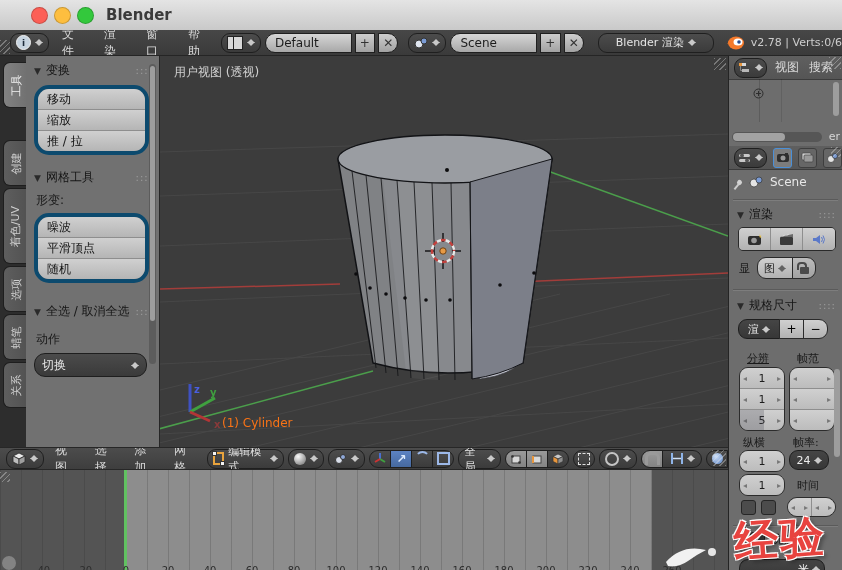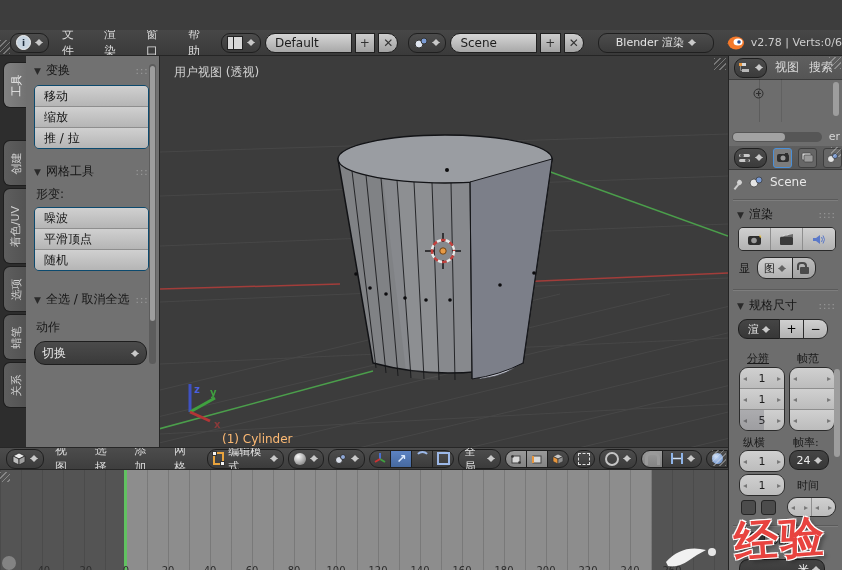--- a/index.html
+++ b/index.html
@@ -37,37 +37,37 @@
     border:1px solid #1e1e1e;border-right:none;border-radius:7px 0 0 7px;
     display:flex;align-items:center;justify-content:center;color:#cfcfcf;font-size:11px;}
   .vtab.active{background:linear-gradient(90deg,#828282,#717171);color:#f2f2f2;}
   .vtab span{transform:rotate(-90deg);white-space:nowrap;display:block;}
   
   .toolshelf{position:absolute;left:26px;top:56px;width:134px;height:391px;background:#717171;
     border-right:1px solid #262626;box-sizing:border-box;}
   .phdr{display:flex;align-items:center;gap:5px;padding:6px 6px 4px 8px;color:#151515;}
   .phdr .tri{font-size:9px;color:#2a2a2a;}
   .phdr .grip{margin-left:auto;color:#9d9d9d;font-size:10px;letter-spacing:1px;}
-  .vgroup{margin:2px 10px 0 8px;border:1px solid #0c4a6e;border-radius:5px;overflow:hidden;}
+  .vgroup{margin:2px 10px 0 8px;border:4px solid #0c4a6e;border-radius:15px;overflow:hidden;}
   .vgroup .b{height:20px;background:linear-gradient(#d0d0d0,#b5b5b5);border-top:1px solid #8e8e8e;
     display:flex;align-items:center;padding-left:9px;color:#141414;cursor:default;}
   .vgroup .b:first-child{border-top:none;}
   .brow{display:flex;}
   .brow .b{flex:1;}
   .brow .b+.b{border-left:1px solid #8e8e8e;}
   .lbl{color:#1a1a1a;padding:7px 0 2px 10px;}
   .dd-wide{margin:3px 12px 0 8px;height:22px;border-radius:11px;background:linear-gradient(#4b4b4b,#3a3a3a);
     border:1px solid #1e1e1e;display:flex;align-items:center;padding:0 7px;color:#e8e8e8;}
   .dd-wide .arrows{margin-left:auto;}
   .shelf-sb{position:absolute;right:3px;top:8px;width:7px;height:300px;background:#5c5c5c;border-radius:4px;}
   .shelf-sb .thumb{position:absolute;left:1px;right:1px;top:2px;height:255px;background:#9d9d9d;border-radius:4px;}
   
   .viewport{position:absolute;left:160px;top:56px;width:568px;height:391px;background:#3c3c3c;overflow:hidden;}
   .vp-label{position:absolute;left:14px;top:8px;color:#d2d2d2;}
-  .obj-label{position:absolute;left:62px;top:376px;color:#fdba74;text-align:center;}
+  .obj-label{position:absolute;left:62px;top:360px;color:#f97316;text-align:center;}
   
   .v3dh{position:absolute;left:0;top:447px;width:728px;height:23px;
     background:linear-gradient(#4c4c4c,#3e3e3e);border-top:1px solid #272727;border-bottom:1px solid #272727;
     display:flex;align-items:center;gap:4px;padding-left:6px;box-sizing:border-box;overflow:hidden;}
   .v3dh .menu{padding:0 7px;}
   .tbtn{height:18px;min-width:22px;display:flex;align-items:center;justify-content:center;
     background:linear-gradient(#4c4c4c,#3b3b3b);border:1px solid #1f1f1f;box-sizing:border-box;}
   .tgroup{display:flex;}
   .tgroup .tbtn{margin-left:-1px;}
   .tgroup .tbtn:first-child{border-radius:9px 0 0 9px;margin-left:0;}
@@ -131,20 +131,26 @@
     text-shadow:-1px -1px 0 #fff,1px -1px 0 #fff,-1px 1px 0 #fff,1px 1px 0 #fff,3px 3px 4px rgba(0,0,0,.35);}
   .wm-swoosh{position:absolute;left:664px;top:540px;z-index:59;}
   .wm-dot{position:absolute;left:2px;top:556px;width:14px;height:14px;border-radius:50%;
     background:rgba(170,170,170,.55);z-index:59;}
 </style>
 </head>
 <body>
 
 <div class="app">
 
+  <div class="titlebar">
+    <div class="tl r"></div>
+    <div class="tl y"></div>
+    <div class="tl g"></div>
+    <span class="wtitle">Blender</span>
+  </div>
 
   <div class="infobar">
     <div class="dd">
       <span class="ico-info"></span>
       <span class="arrows"></span>
     </div>
     <span class="menu">文件</span>
     <span class="menu">渲染</span>
     <span class="menu">窗口</span>
     <span class="menu">帮助</span>

